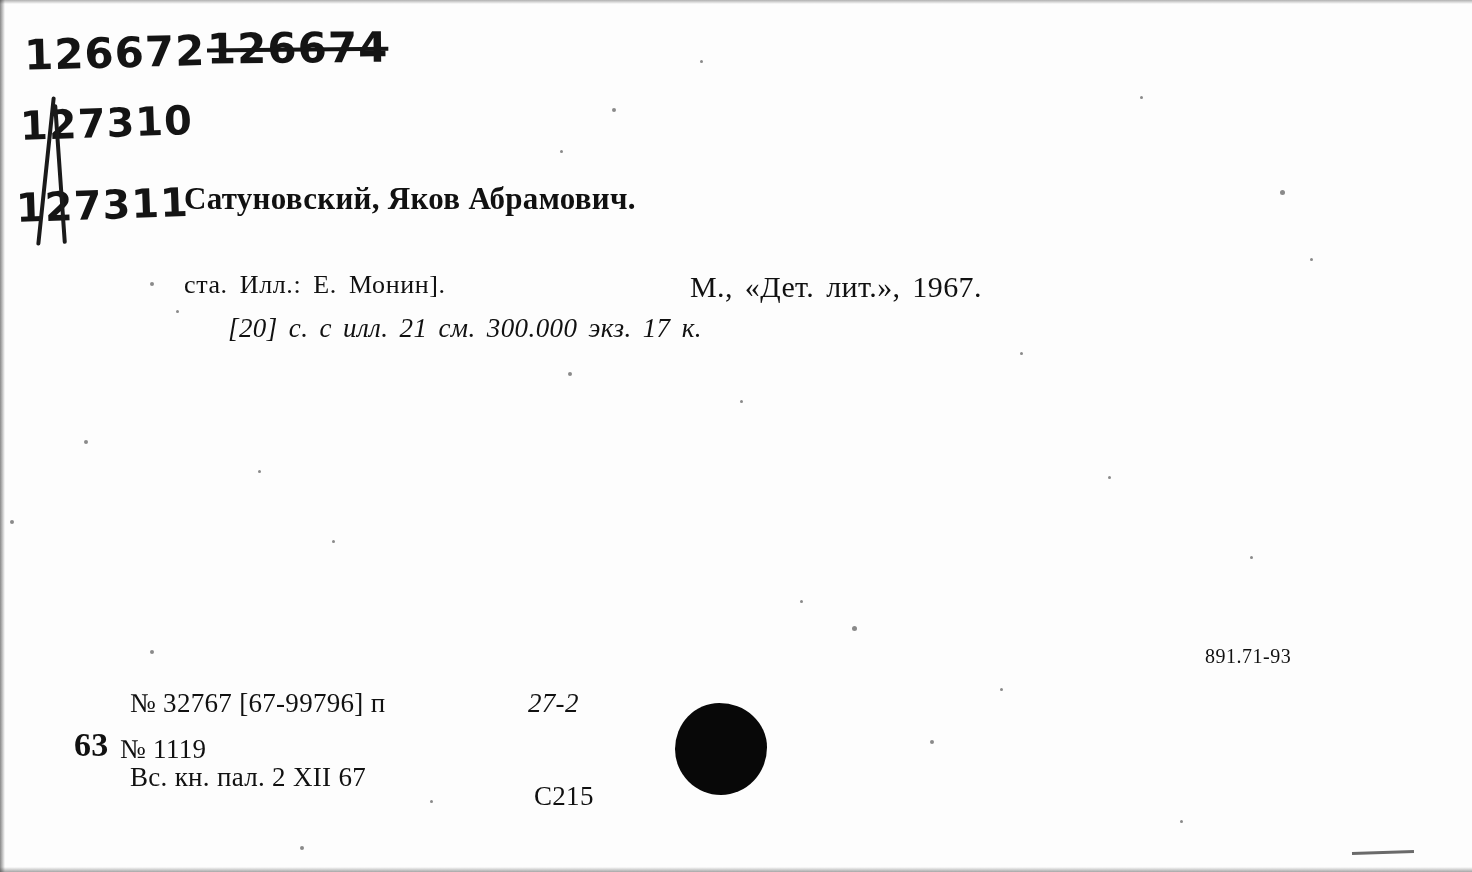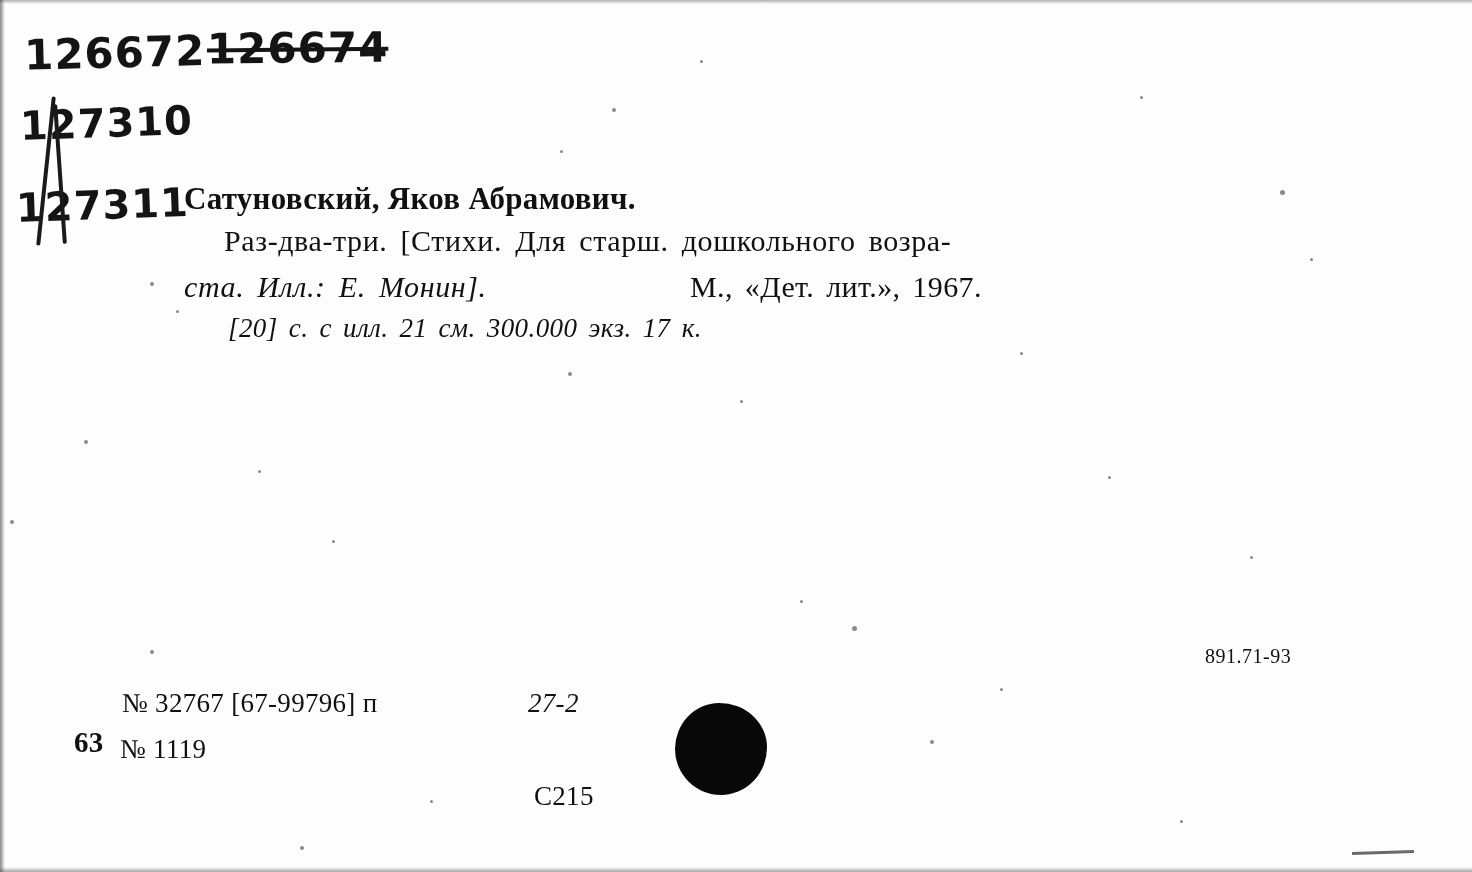--- a/index.html
+++ b/index.html
@@ -83,25 +83,24 @@
     left: 224px;
     font-size: 30px;
     letter-spacing: .6px;
     word-spacing: 5px;
     white-space: nowrap;
   }
   .title-line2 {
     position: absolute;
     top: 270px;
     left: 184px;
-    font-size: 30px;
+    font-size: 26px;
     letter-spacing: .6px;
     word-spacing: 5px;
     white-space: nowrap;
-    font-style: italic;
   }
   .imprint {
     position: absolute;
     top: 270px;
     left: 690px;
     font-size: 30px;
     letter-spacing: .4px;
     word-spacing: 4px;
     white-space: nowrap;
   }
@@ -122,38 +121,38 @@
     top: 645px;
     left: 1205px;
     font-size: 20px;
     letter-spacing: .5px;
   }
 
   
   .foot-reg {
     position: absolute;
     top: 688px;
-    left: 122px;
+    left: 130px;
     font-size: 27px;
     letter-spacing: .3px;
     white-space: nowrap;
   }
   .foot-reg-code {
     position: absolute;
     top: 688px;
     left: 528px;
     font-size: 27px;
     letter-spacing: .3px;
     font-style: italic;
   }
   .foot-year {
     position: absolute;
     top: 726px;
     left: 74px;
-    font-size: 29px;
+    font-size: 34px;
     font-weight: 700;
     letter-spacing: .3px;
   }
   .foot-num {
     position: absolute;
     top: 734px;
     left: 120px;
     font-size: 27px;
     letter-spacing: .3px;
     white-space: nowrap;
@@ -228,31 +227,31 @@
   <div class="handwritten" id="hw1">
     <span>126672</span><span class="struck">126674</span>
   </div>
   <div class="handwritten" id="hw2">127310</div>
   <div class="handwritten" id="hw3">127311</div>
 
   <div class="ink-stroke" style="top:96px;left:44px;height:150px;transform:rotate(6deg);"></div>
   <div class="ink-stroke" style="top:104px;left:58px;height:140px;transform:rotate(-4deg);"></div>
 
   <div class="author">Сатуновский, Яков Абрамович.</div>
-  <div class="title-line1">Раз-два-три. [Стихи. Для старш. дошкольного возра-</div>
   <div class="title-line2">ста. Илл.: Е. Монин].</div>
   <div class="imprint">М., «Дет. лит.», 1967.</div>
   <div class="collation">[20] с. с илл.     21 см.     300.000 экз. 17 к.</div>
 
   <div class="udc">891.71-93</div>
 
   <div class="foot-reg">№ 32767 [67-99796] п</div>
   <div class="foot-reg-code">27-2</div>
   <div class="foot-year">63</div>
   <div class="foot-num">№ 1119</div>
+  <div class="foot-source">Вс. кн. пал. 2 XII 67</div>
   <div class="foot-shelf">С215</div>
 
   <div class="blot"></div>
   <div class="dash"></div>
 
   <div class="speck" style="top:60px;left:700px;width:3px;height:3px;"></div>
   <div class="speck" style="top:108px;left:612px;width:4px;height:4px;"></div>
   <div class="speck" style="top:96px;left:1140px;width:3px;height:3px;"></div>
   <div class="speck" style="top:190px;left:1280px;width:5px;height:5px;"></div>
   <div class="speck" style="top:258px;left:1310px;width:3px;height:3px;"></div>

